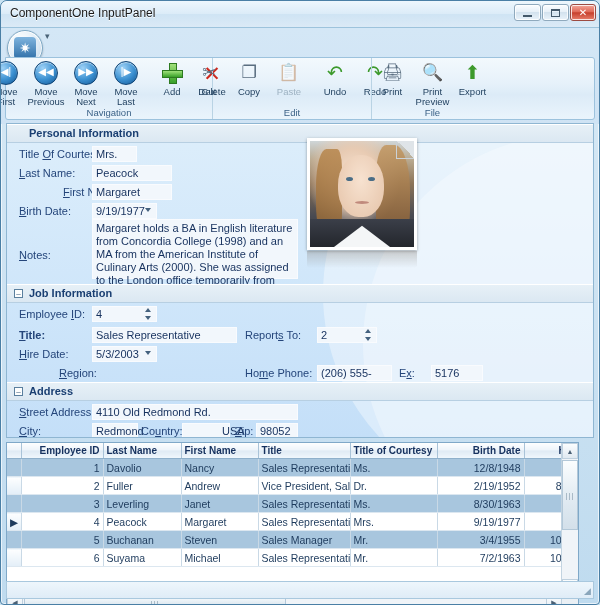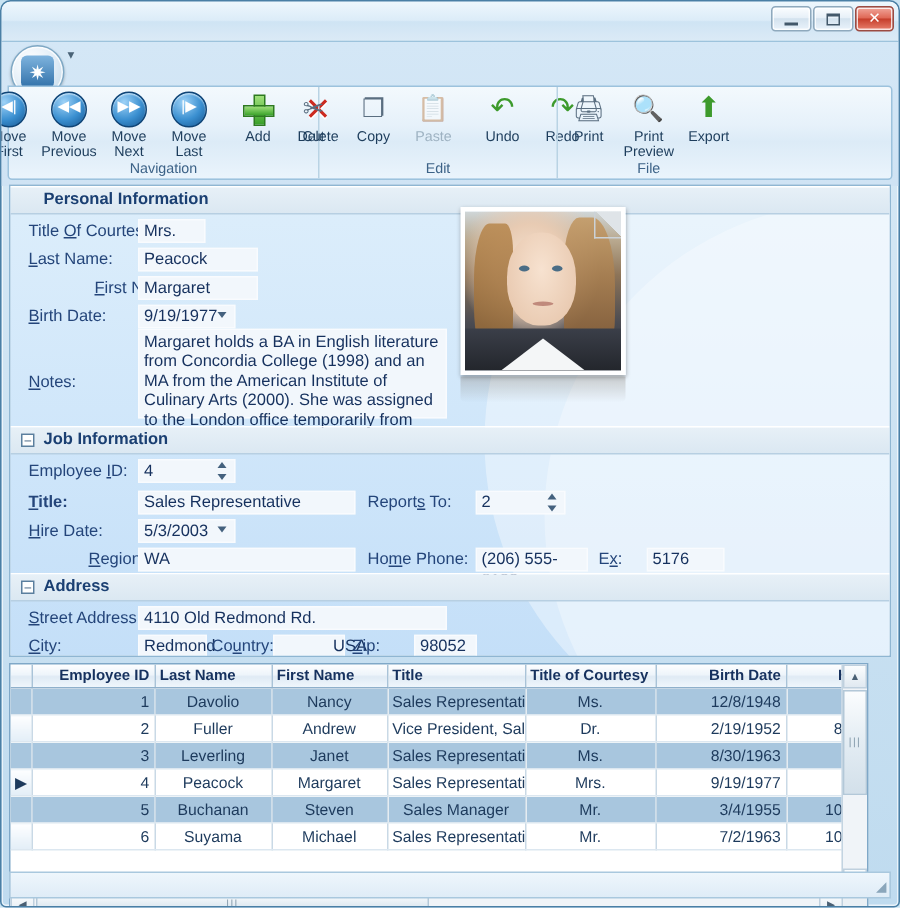--- a/index.html
+++ b/index.html
@@ -262,21 +262,20 @@
     padding:0 3px;white-space:nowrap;overflow:hidden;
     cursor:default;
   }
   table.dg th.num{text-align:right;}
   table.dg th.txt{text-align:left;}
   table.dg td{
     height:17px;
     border-right:1px solid #c9d9e6;border-bottom:1px solid #dce7f0;
     color:#1d3a5c;padding:0 3px;white-space:nowrap;overflow:hidden;
     font-size:10.5px;
-    text-align:center;
   }
   table.dg tr.alt td{background:#a8c6de;}
   table.dg td.num{text-align:right;}
   .rowhdr{
     width:14px;min-width:14px;
     background:linear-gradient(to bottom,#fdfeff,#e3eef7);
     border-right:1px solid #a9c3d8;
     text-align:center;color:#23455f;font-size:9px;
   }
   th.rowhdr{border-bottom:1px solid #8fb0cb;}
@@ -318,20 +317,21 @@
     position:absolute;right:2px;bottom:1px;width:11px;height:11px;
     color:#8aa6bb;font-size:9px;line-height:11px;text-align:right;
   }
 </style>
 </head>
 <body>
 
 <div id="window">
 
   <div id="titlebar">
+    <div id="title-text">ComponentOne InputPanel</div>
     <div class="winbtn" id="btn-min">
       <span class="winglyph">
           <i class="min-bar"></i>
         </span>
     </div>
     <div class="winbtn" id="btn-max">
       <span class="winglyph">
           <i class="max-sq"></i>
         </span>
     </div>
@@ -504,40 +504,39 @@
     <span class="spin" style="left:358px;top:205px;">
         <i class="up"></i>
         <i class="dn"></i>
       </span>
 
     <span class="flbl" style="left:12px;top:224px;"><span class="u">H</span>ire Date:</span>
     <div class="fval" style="left:85px;top:222px;width:65px;">5/3/2003</div>
     <span class="dd-arrow" style="left:138px;top:227px;"></span>
 
     <span class="flbl" style="left:12px;top:243px;padding-left:40px;"><span class="u">R</span>egion:</span>
-    <div class="fval" style="left:85px;top:241px;width:145px;">WA</div>
     <span class="flbl" style="left:238px;top:243px;">Ho<span class="u">m</span>e Phone:</span>
     <div class="fval" style="left:310px;top:241px;width:75px;">(206) 555-8122</div>
     <span class="flbl" style="left:392px;top:243px;">E<span class="u">x</span>:</span>
     <div class="fval" style="left:424px;top:241px;width:52px;">5176</div>
 
     <div class="sec-header" style="top:258px;">
       <span class="exp">–</span>
       <span class="txt">Address</span>
     </div>
 
     <span class="flbl" style="left:12px;top:282px;"><span class="u">S</span>treet Address:</span>
     <div class="fval" style="left:85px;top:280px;width:206px;">4110 Old Redmond Rd.</div>
 
     <span class="flbl" style="left:12px;top:301px;"><span class="u">C</span>ity:</span>
     <div class="fval" style="left:85px;top:299px;width:46px;">Redmond</div>
     <span class="flbl" style="left:134px;top:301px;">Co<span class="u">u</span>ntry:</span>
     <div class="fval" style="left:175px;top:299px;width:48px;padding-left:40px;">USA</div>
     <span class="flbl" style="left:228px;top:301px;"><span class="u">Z</span>ip:</span>
-    <div class="fval" style="left:249px;top:299px;width:42px;margin-left:20px;">98052</div>
+    <div class="fval" style="left:249px;top:299px;width:42px;">98052</div>
 
     <div id="photo-wrap" style="left:300px;top:14px;">
       <div id="photo">
         <div class="hair-l"></div>
         <div class="hair-r"></div>
         <div class="suit"></div>
         <div class="collar"></div>
         <div class="face"></div>
         <div class="eye-l"></div>
         <div class="eye-r"></div>

